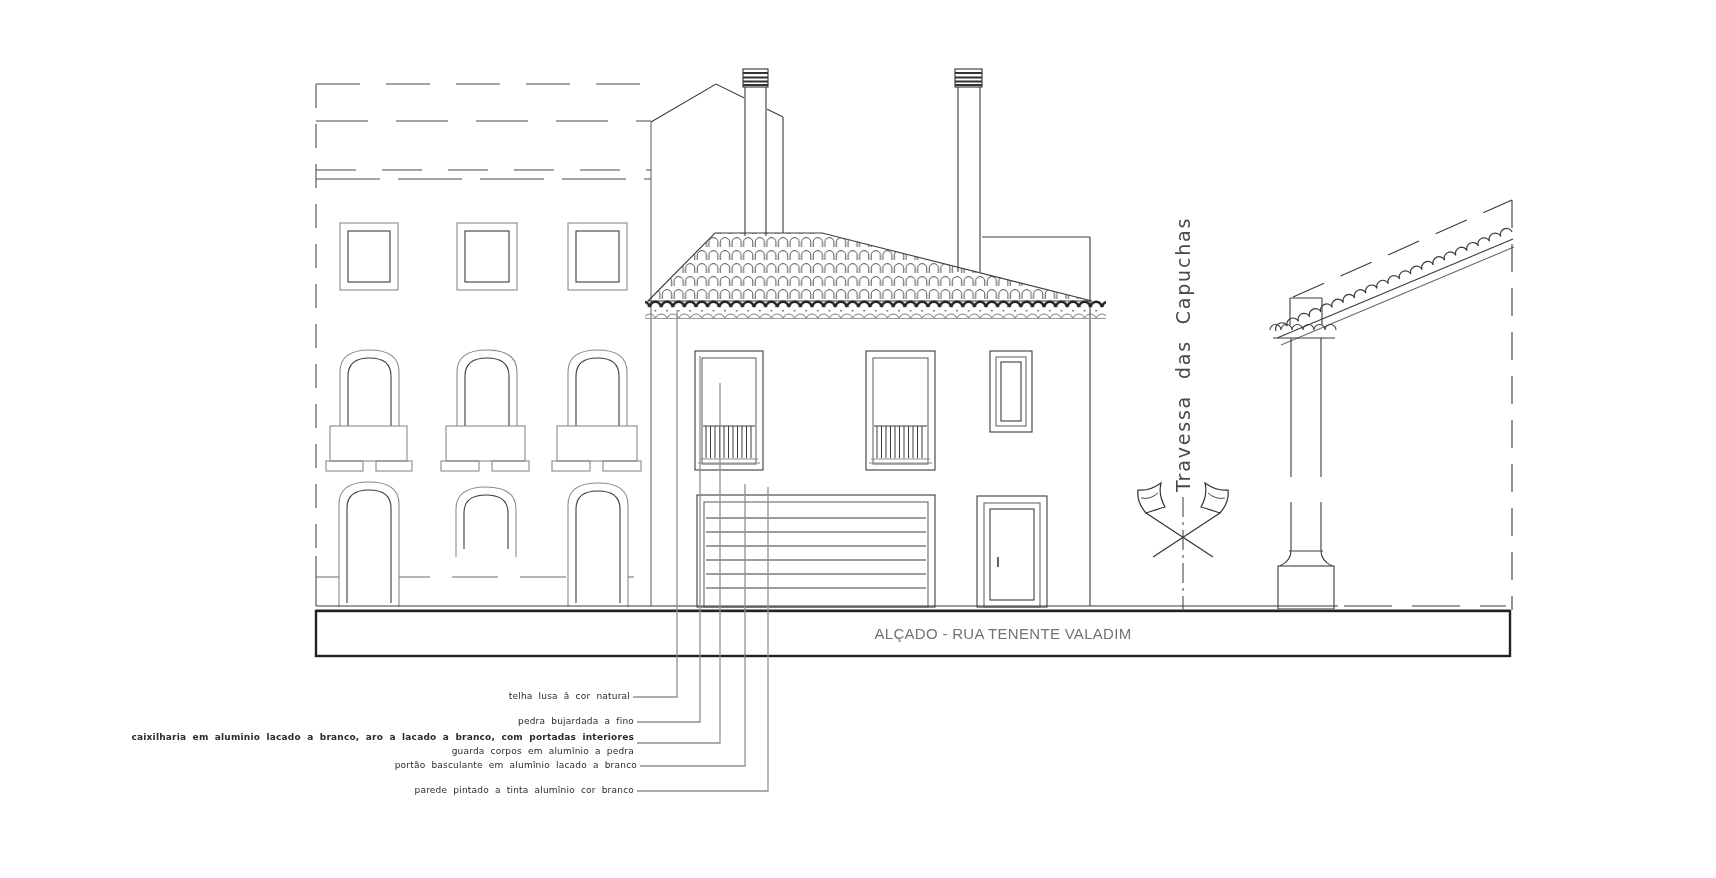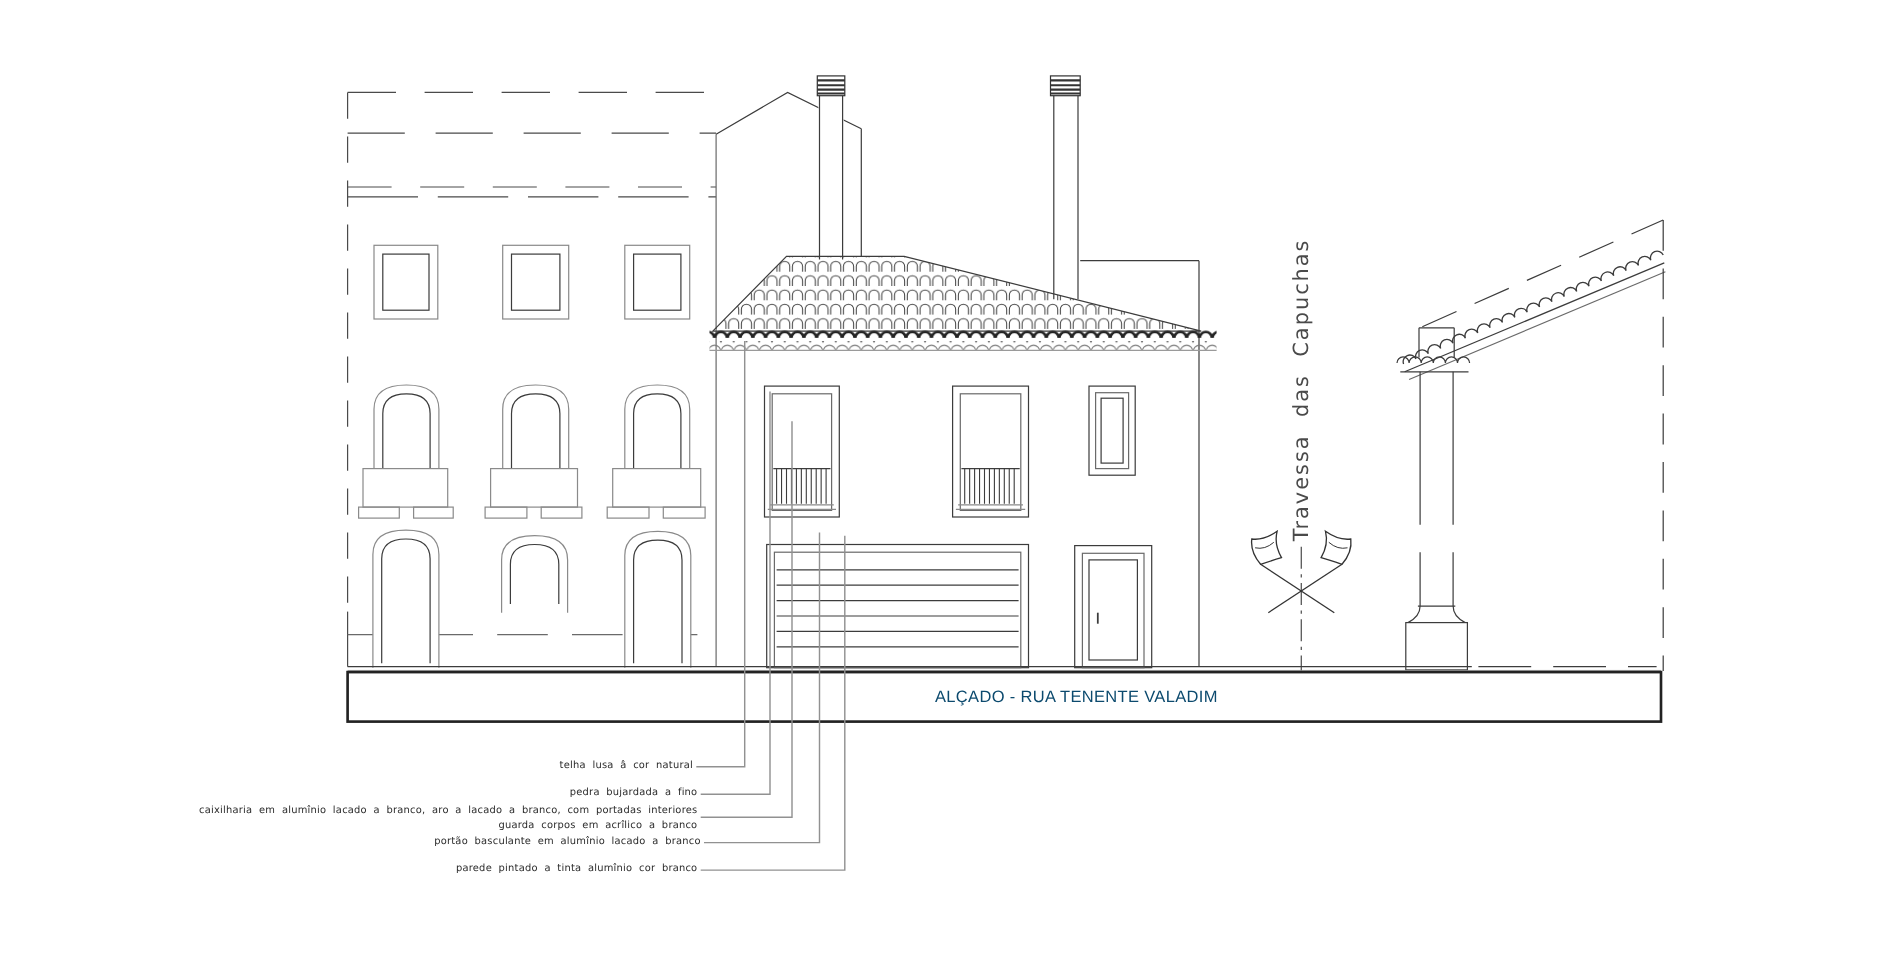--- a/index.html
+++ b/index.html
@@ -17,23 +17,24 @@
     color:#2b2b2b;
     white-space:nowrap;
     word-spacing:3px;
     letter-spacing:0.2px;
     text-align:right;
     padding-left:48px;
   }
   .title{
     position:absolute;
     left:850px;top:625px;width:306px;
+    text-align:center;
     font:15px "Liberation Sans", sans-serif;
     letter-spacing:0.3px;
-    color:#0c4a6e;
+    color:#737373;
   }
   .street{
     position:absolute;
     left:1172px;top:492px;
     transform-origin:0 0;
     transform:rotate(-90deg);
     font:19px "DejaVu Sans", sans-serif;
     color:#4a4a4a;
     letter-spacing:1.8px;
     word-spacing:8px;
@@ -223,18 +224,18 @@
     <path d="M637,791 H768 V487"></path>
   </g>
 </svg>
 
 <div class="title">ALÇADO - RUA TENENTE VALADIM</div>
 
 <div class="street">Travessa das Capuchas</div>
 
 <div class="anno" style="right:1086px;top:691px;">telha lusa â cor natural</div>
 <div class="anno" style="right:1082px;top:716px;margin-left:35px;">pedra bujardada a fino</div>
-<div class="anno" style="right:1082px;top:732px;">caixilharia em alumînio lacado a branco, aro a lacado a branco, com portadas interiores</div>
-<div class="anno" style="right:1082px;top:746px;">guarda corpos em acrîlico a branco</div>
+<div class="anno" style="right:1082px;top:732px;font-weight:bold;">caixilharia em alumînio lacado a branco, aro a lacado a branco, com portadas interiores</div>
+<div class="anno" style="right:1082px;top:746px;">guarda corpos em alumînio a pedra</div>
 <div class="anno" style="right:1079px;top:760px;">portão basculante em alumînio lacado a branco</div>
 <div class="anno" style="right:1082px;top:785px;">parede pintado a tinta alumînio cor branco</div>
 
 </div>
 
 </body></html>

